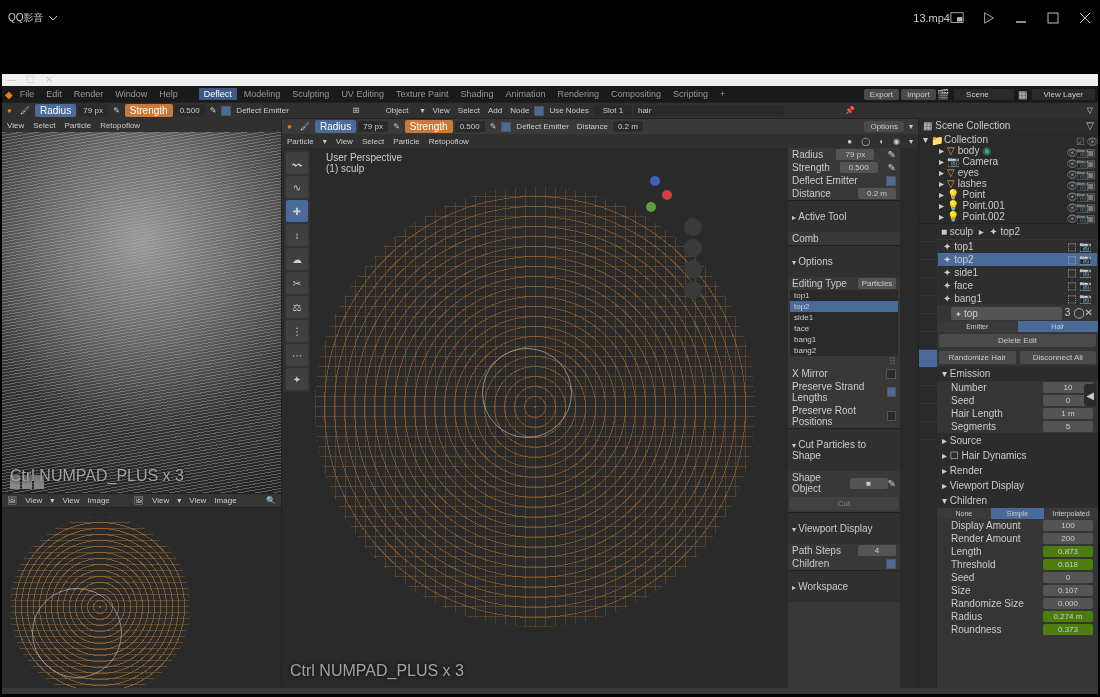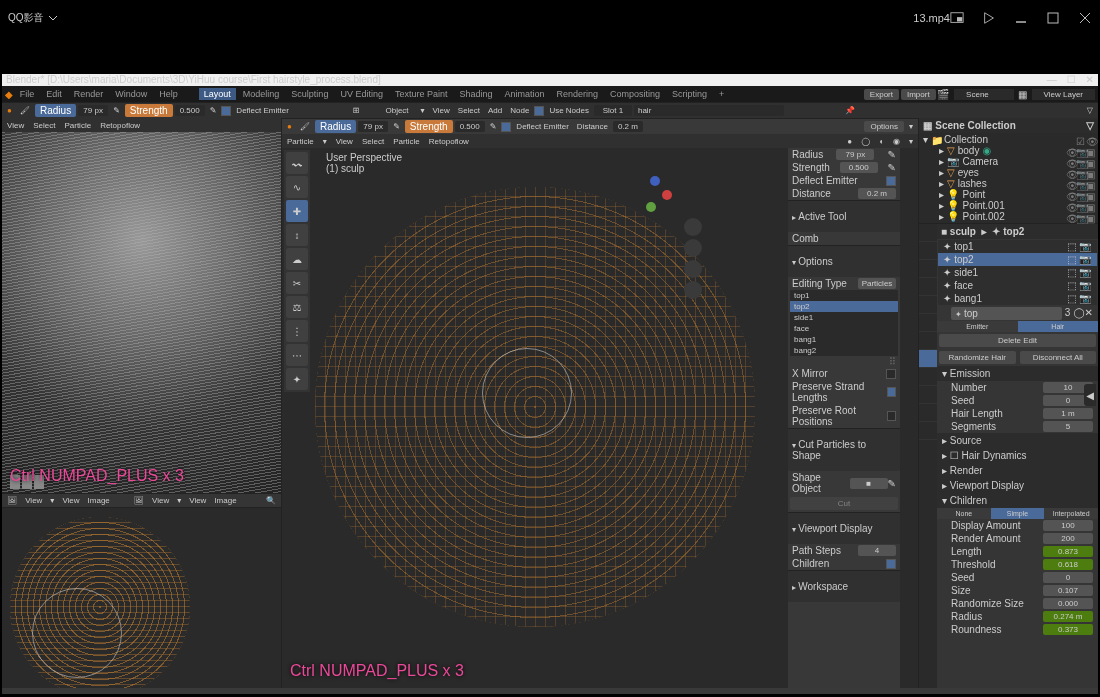--- a/index.html
+++ b/index.html
@@ -43,21 +43,21 @@
 .hair-overlay { position: absolute; inset: 0; background: repeating-linear-gradient(170deg, rgba(180,180,180,0.4) 0 1px, transparent 1px 3px); }
 .wireframe { width: 100%; height: 100%; background: #2a2a2a; position: relative; }
 .wire-sphere { position: absolute; left: 50%; top: 48%; transform: translate(-50%,-50%); width: 440px; height: 440px; border-radius: 50%;
   background: repeating-radial-gradient(circle, rgba(200,130,50,0.5) 0 1px, transparent 1px 10px),
               repeating-linear-gradient(0deg, rgba(200,130,50,0.3) 0 1px, transparent 1px 10px),
               repeating-linear-gradient(90deg, rgba(200,130,50,0.3) 0 1px, transparent 1px 10px); opacity: 0.85; }
 .wire-sphere-sm { position: absolute; left: 35%; top: 55%; transform: translate(-50%,-50%); width: 180px; height: 180px; border-radius: 50%;
   background: repeating-radial-gradient(circle, rgba(200,130,50,0.6) 0 1px, transparent 1px 6px),
               repeating-linear-gradient(0deg, rgba(200,130,50,0.4) 0 1px, transparent 1px 6px); opacity: 0.9; }
 .cursor-circ { position: absolute; width: 90px; height: 90px; border: 1px solid rgba(200,200,200,0.6); border-radius: 50%; }
-.annot { position: absolute; bottom: 8px; left: 8px; font-size: 16px; color: #ec4899; text-shadow: 0 0 4px #000; }
+.annot { position: absolute; bottom: 8px; left: 8px; font-size: 16px; color: #a3a3a3; text-shadow: 0 0 4px #000; }
 .persp-lbl { position: absolute; left: 44px; top: 4px; font-size: 9px; color: #aaa; }
 .gizmo { position: absolute; right: 116px; top: 28px; width: 36px; height: 36px; }
 .gizmo .ball { position: absolute; width: 10px; height: 10px; border-radius: 50%; }
 .gizmo .r { background: #d04040; right: 0; top: 14px; }
 .gizmo .g { background: #60a040; left: 10px; bottom: 0; }
 .gizmo .b { background: #4060c0; left: 14px; top: 0; }
 
 .vp-tools { position: absolute; left: 2px; top: 2px; width: 26px; background: #333; display: flex; flex-direction: column; gap: 2px; padding: 2px; }
 .vp-tool { width: 22px; height: 22px; background: #404040; border-radius: 2px; display: flex; align-items: center; justify-content: center; }
 .vp-tool.sel { background: #4a6a9a; }
@@ -66,21 +66,21 @@
 
 
 .props { width: 112px; background: #383838; font-size: 8px; overflow-y: auto; }
 .props .row { display: flex; justify-content: space-between; align-items: center; padding: 1px 4px; }
 .props .hdr { background: #303030; padding: 10px 4px; font-size: 8px; border-top: 1px solid #222; }
 .props .inpv { background: #545454; padding: 1px 2px; border-radius: 2px; text-align: center; min-width: 38px; font-size: 8px; }
 .props .list-it { background: #2a2a2a; padding: 1px 4px; margin: 0 2px; font-size: 8px; }
 .props .list-it.sel { background: #4a6a9a; }
 
 
-.outliner-hdr { background: #2c2c2c; padding: 2px 4px; display: flex; justify-content: space-between; font-size: 8px; font-weight: bold; }
+.outliner-hdr { background: #2c2c2c; padding: 2px 4px; display: flex; justify-content: space-between; font-size: 8px; }
 .tree { padding: 1px 2px; font-size: 8px; }
 .tree-row { display: flex; align-items: center; gap: 3px; padding: 0 2px; }
 .tree-ic { width: 10px; height: 10px; display: inline-block; }
 .tree-end { margin-left: auto; display: flex; gap: 2px; }
 .tree-end span { width: 8px; height: 8px; opacity: 0.5; }
 .dot-o { color: #e8a04c; }
 .dot-g { color: #80c080; }
 
 .props-r { flex: 1; background: #353535; overflow-y: auto; font-size: 8px; border-top: 1px solid #222; }
 .props-r .hdr2 { background: #2c2c2c; padding: 2px 5px; }
@@ -135,37 +135,36 @@
       </svg>
     <svg viewBox="0 0 14 14">
         <line x1="2" y1="2" x2="12" y2="12" stroke="#bbb"></line>
         <line x1="12" y1="2" x2="2" y2="12" stroke="#bbb"></line>
       </svg>
   </div>
 </div>
 
 <div class="blender-window">
   <div class="blender-title">
-    <span>Blender* [D:\Users\maria\Documents\3D\YiHuu course\First hairstyle_process.blend]</span>
     <span class="win-ctrl">
       <span>—</span>
       <span>☐</span>
       <span>✕</span>
     </span>
   </div>
 
   <div class="menubar">
     <span style="color:#e87d0d">◆</span>
     <span class="menu-item">File</span>
     <span class="menu-item">Edit</span>
     <span class="menu-item">Render</span>
     <span class="menu-item">Window</span>
     <span class="menu-item">Help</span>
     <span style="width:12px"></span>
-    <span class="menu-item active">Layout</span>
+    <span class="menu-item active">Deflect</span>
     <span class="menu-item">Modeling</span>
     <span class="menu-item">Sculpting</span>
     <span class="menu-item">UV Editing</span>
     <span class="menu-item">Texture Paint</span>
     <span class="menu-item">Shading</span>
     <span class="menu-item">Animation</span>
     <span class="menu-item">Rendering</span>
     <span class="menu-item">Compositing</span>
     <span class="menu-item">Scripting</span>
     <span class="menu-item">+</span>

